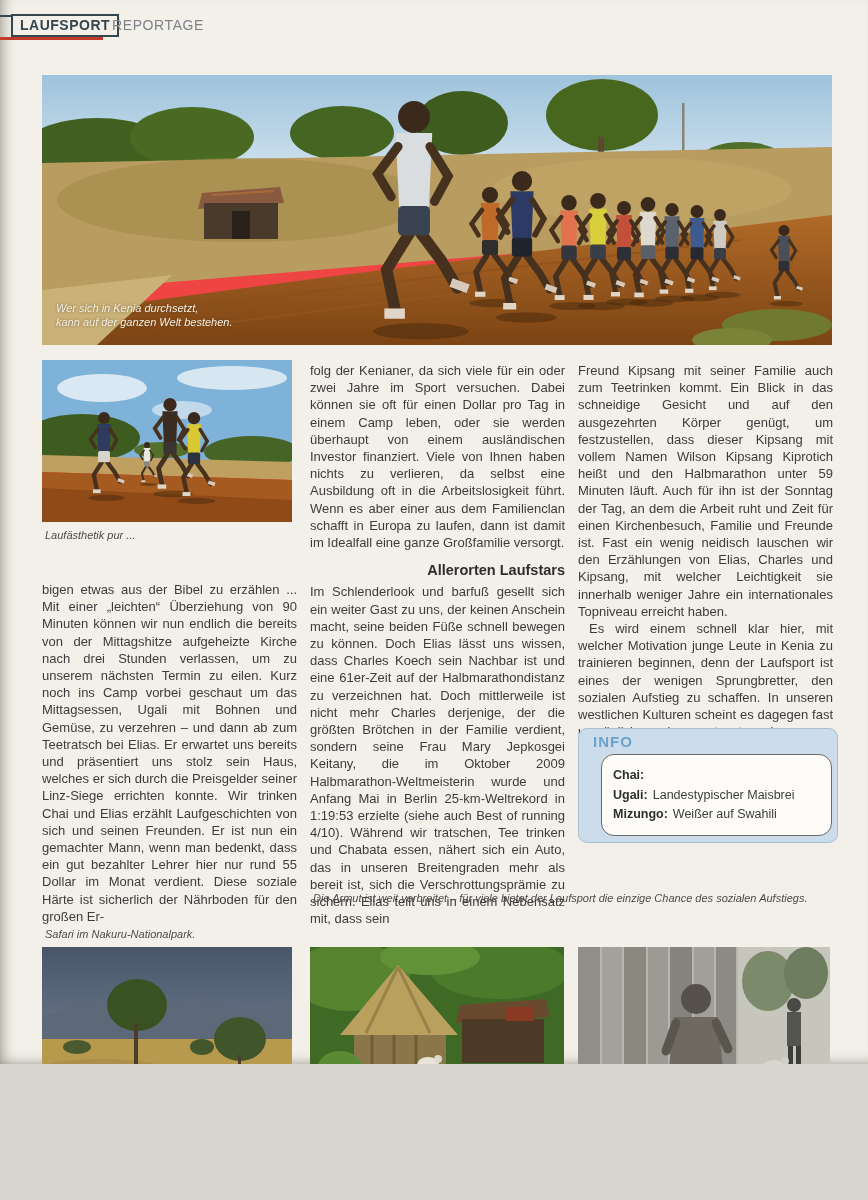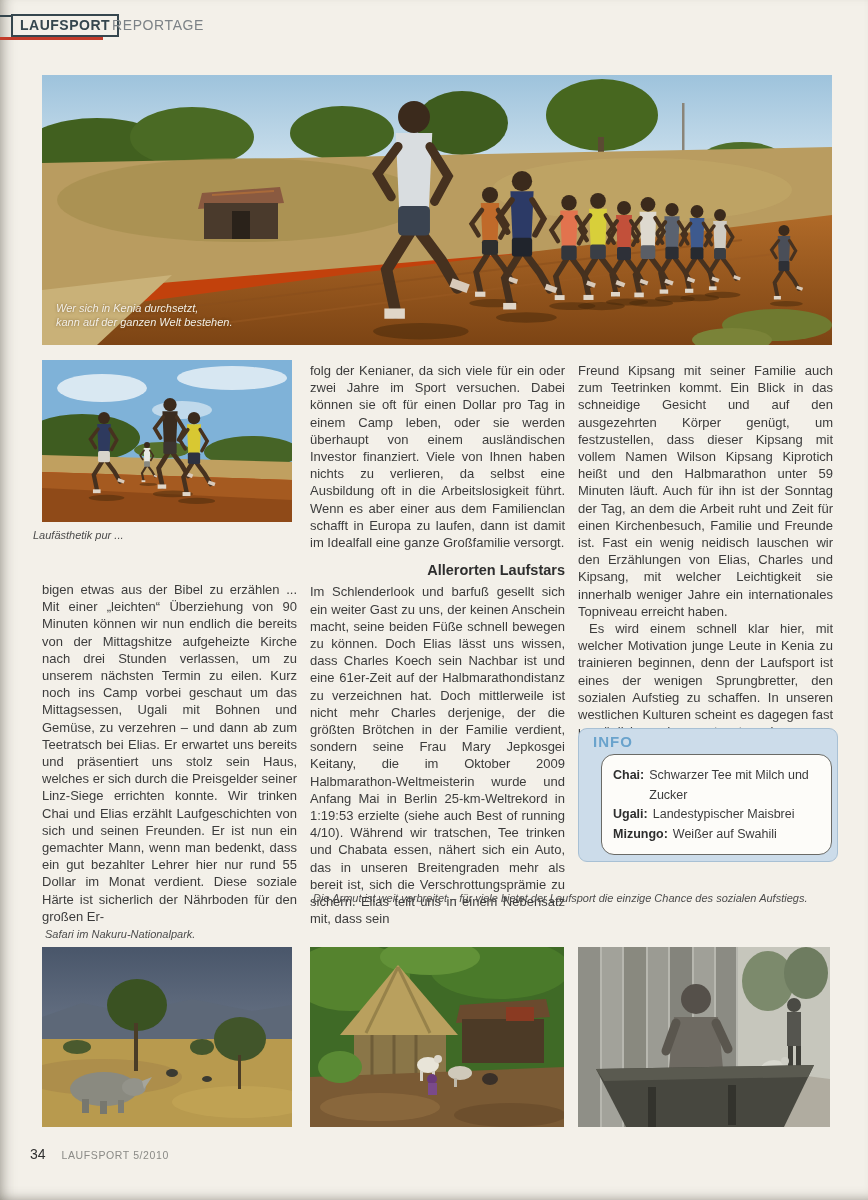--- a/index.html
+++ b/index.html
@@ -1,26 +1,26 @@
 <!DOCTYPE html>
 <html><head>
 <meta charset="utf-8">
 <style>
   html,body{margin:0;padding:0;}
   body{background:#d8d5cf;font-family:"Liberation Sans",sans-serif;}
-  .page{position:relative;width:868px;height:1200px;background:#f3f0e9;overflow:hidden;
+  .page{position:relative;width:868px;height:1064px;background:#f3f0e9;overflow:hidden;
         box-shadow:inset 12px 0 14px -10px rgba(90,85,75,.55), inset 0 -10px 12px -9px rgba(90,85,75,.45);}
   
   .hdr-topline{position:absolute;left:0;top:15px;width:12px;height:2px;background:#35464e;}
   .hdr-box{position:absolute;left:11px;top:14px;border:2px solid #35464e;padding:1px 7px 2px 7px;
            font-size:14px;font-weight:bold;letter-spacing:.5px;color:#35464e;background:transparent;}
   .hdr-redline{position:absolute;left:0;top:37px;width:103px;height:3px;background:#c23b2a;}
   .hdr-section{position:absolute;left:112px;top:17px;font-size:14px;color:#7c8287;letter-spacing:.6px;}
   
-  .photo{position:absolute;overflow:hidden;background:#c2410c;}
+  .photo{position:absolute;overflow:hidden;background:#ef4444;}
   .photo svg{display:block;}
   .main-photo{left:42px;top:75px;width:790px;height:270px;}
   .small-photo{left:42px;top:360px;width:250px;height:162px;}
   .photo-caption-overlay{position:absolute;left:14px;bottom:16px;color:#f3efe6;font-size:11px;
       font-style:italic;line-height:14px;text-shadow:0 0 3px rgba(80,50,10,.6);}
   .caption{position:absolute;font-size:11px;font-style:italic;color:#4b4b4b;}
   
   .col{position:absolute;width:255px;font-size:13px;line-height:17.2px;color:#3c3c3c;text-align:justify;}
   .col p{margin:0 0 0 0;}
   .col .subhead{font-size:14.5px;font-weight:bold;color:#2e2e2e;text-align:right;margin:11px 0 4px 0;}
@@ -300,21 +300,21 @@
             <rect x="-13" y="91" width="9" height="4.5" fill="#e0d6c8"></rect>
             <path d="M-8,14 L8,14 L6.5,48 L-6.5,48 Z" fill="#d8c832"></path>
             <rect x="-7" y="46" width="14" height="13" rx="2" fill="#2e3240"></rect>
             <polyline points="-7,20 -16,32 -10,42" fill="none" stroke="#46311f" stroke-width="4" stroke-linecap="round"></polyline>
             <polyline points="7,20 15,33 9,44" fill="none" stroke="#46311f" stroke-width="4" stroke-linecap="round"></polyline>
             <circle cx="0" cy="7" r="7" fill="#3b2a1c"></circle>
           </g>
         </g>
     </svg>
   </div>
-  <div class="caption" style="left:33px;top:529px;">Laufästhetik pur ...</div>
+  <div class="caption" style="left:45px;top:529px;">Laufästhetik pur ...</div>
 
   <div class="col" style="left:42px;top:581px;">
     <p>bigen etwas aus der Bibel zu erzählen ... Mit einer „leichten“ Überziehung von 90 Minuten können wir nun endlich die bereits von der Mittagshitze aufgeheizte Kirche nach drei Stunden verlassen, um zu unserem nächsten Termin zu eilen. Kurz noch ins Camp vorbei geschaut um das Mittagsessen, Ugali mit Bohnen und Gemüse, zu verzehren – und dann ab zum Teetratsch bei Elias. Er erwartet uns bereits und präsentiert uns stolz sein Haus, welches er sich durch die Preisgelder seiner Linz-Siege errichten konnte. Wir trinken Chai und Elias erzählt Laufgeschichten von sich und seinen Freunden. Er ist nun ein gemachter Mann, wenn man bedenkt, dass ein gut bezahlter Lehrer hier nur rund 55 Dollar im Monat verdient. Diese soziale Härte ist sicherlich der Nährboden für den großen Er-</p>
   </div>
 
   <div class="col" style="left:310px;top:362px;">
     <p>folg der Kenianer, da sich viele für ein oder zwei Jahre im Sport versuchen. Dabei können sie oft für einen Dollar pro Tag in einem Camp leben, oder sie werden überhaupt von einem ausländischen Investor finanziert. Viele von Ihnen haben nichts zu verlieren, da selbst eine Ausbildung oft in die Arbeitslosigkeit führt. Wenn es aber einer aus dem Familienclan schafft in Europa zu laufen, dann ist damit im Idealfall eine ganze Großfamilie versorgt.</p>
     <div class="subhead">Allerorten Laufstars</div>
     <p>Im Schlenderlook und barfuß gesellt sich ein weiter Gast zu uns, der keinen Anschein macht, seine beiden Füße schnell bewegen zu können. Doch Elias lässt uns wissen, dass Charles Koech sein Nachbar ist und eine 61er-Zeit auf der Halbmarathondistanz zu verzeichnen hat. Doch mittlerweile ist nicht mehr Charles derjenige, der die größten Brötchen in der Familie verdient, sondern seine Frau Mary Jepkosgei Keitany, die im Oktober 2009 Halbmarathon-Weltmeisterin wurde und Anfang Mai in Berlin 25-km-Weltrekord in 1:19:53 erzielte (siehe auch Best of running 4/10). Während wir tratschen, Tee trinken und Chabata essen, nähert sich ein Auto, das in unseren Breitengraden mehr als bereit ist, sich die Verschrottungsprämie zu sichern. Elias teilt uns in einem Nebensatz mit, dass sein</p>
   </div>
@@ -322,21 +322,20 @@
   <div class="col" style="left:578px;top:362px;">
     <p>Freund Kipsang mit seiner Familie auch zum Teetrinken kommt. Ein Blick in das schneidige Gesicht und auf den ausgezehrten Körper genügt, um festzustellen, dass dieser Kipsang mit vollem Namen Wilson Kipsang Kiprotich heißt und den Halbmarathon unter 59 Minuten läuft. Auch für ihn ist der Sonntag der Tag, an dem die Arbeit ruht und Zeit für einen Kirchenbesuch, Familie und Freunde ist. Fast ein wenig neidisch lauschen wir den Erzählungen von Elias, Charles und Kipsang, mit welcher Leichtigkeit sie innerhalb weniger Jahre ein internationales Topniveau erreicht haben.</p>
     <p class="indent">Es wird einem schnell klar hier, mit welcher Motivation junge Leute in Kenia zu trainieren beginnen, denn der Laufsport ist eines der wenigen Sprungbretter, den sozialen Aufstieg zu schaffen. In unseren westlichen Kulturen scheint es dagegen fast unmöglich und verantwortungslos, wenn sich ein Teenager rein</p>
   </div>
 
   <div class="info-box">
     <div class="info-title">INFO</div>
     <div class="info-inner">
       <div class="info-row">
         <span class="info-term">Chai:</span>
-        <span class="info-def">Schwarzer Tee mit Milch und Zucker</span>
       </div>
       <div class="info-row">
         <span class="info-term">Ugali:</span>
         <span class="info-def">Landestypischer Maisbrei</span>
       </div>
       <div class="info-row">
         <span class="info-term">Mizungo:</span>
         <span class="info-def">Weißer auf Swahili</span>
       </div>
     </div>

